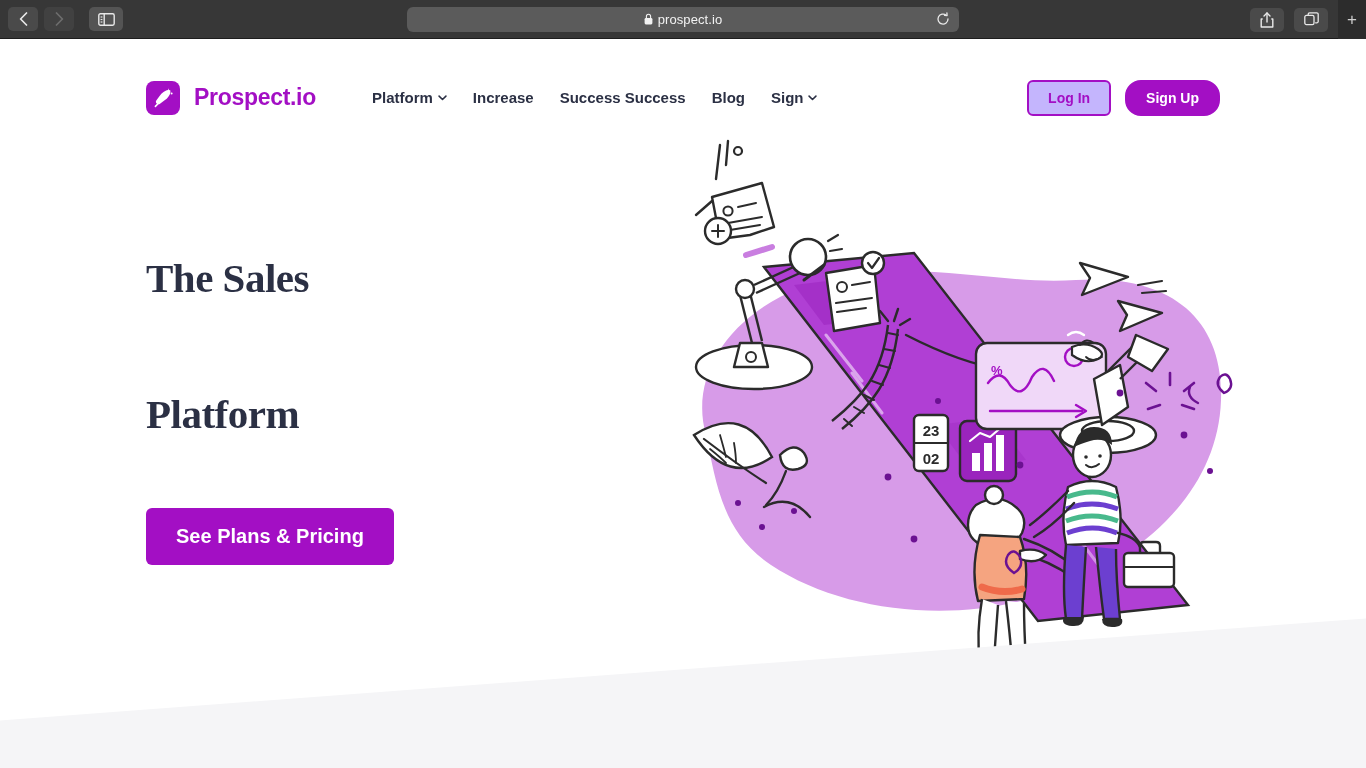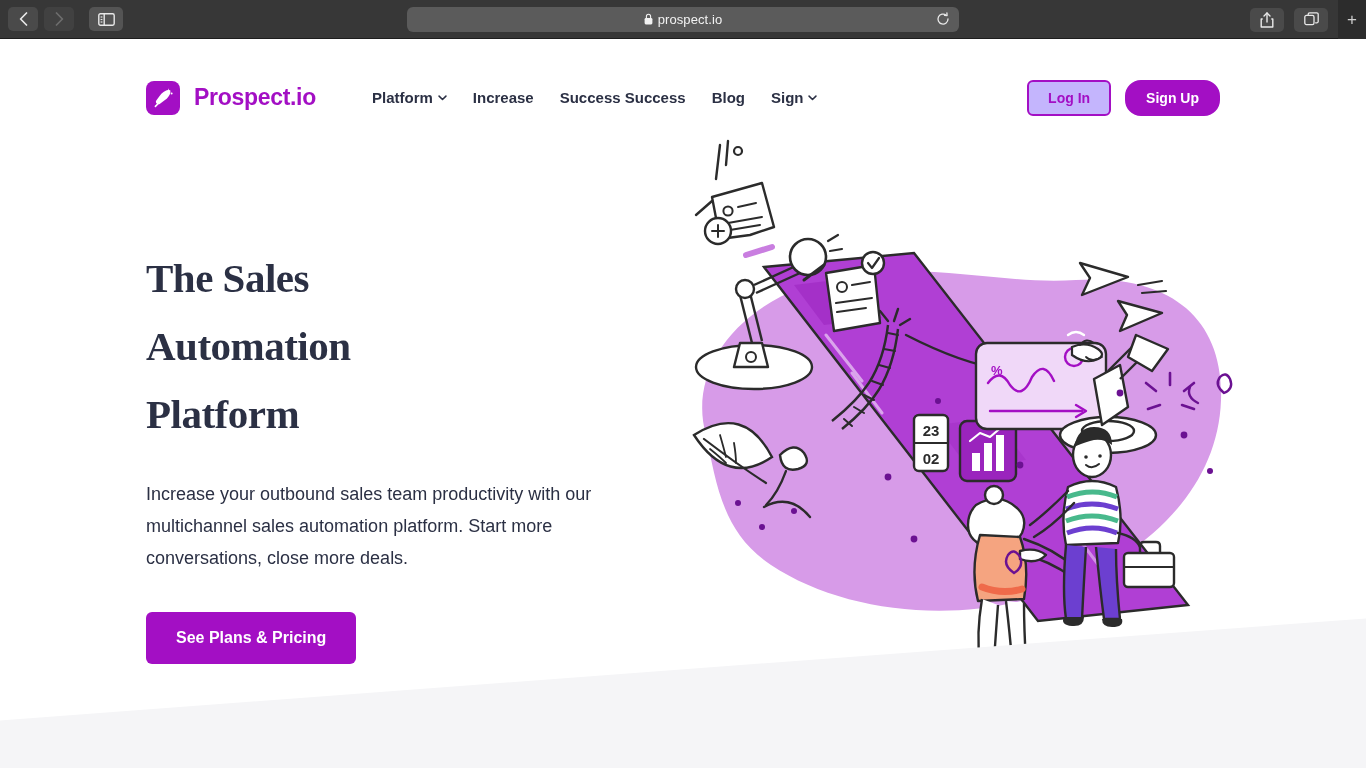--- a/index.html
+++ b/index.html
@@ -201,28 +201,28 @@
     letter-spacing: -.5px;
   }
   .hero-sub {
     margin-top: 30px;
     font-size: 18px;
     line-height: 32px;
     color: #2b3044;
     width: 515px;
   }
   .btn-cta {
-    margin-top: 38px;
+    margin-top: 60px;
     display: inline-block;
     background: #a30fc4;
     color: #fff;
     border: none;
     border-radius: 6px;
     padding: 17px 30px;
-    font-size: 16px;
+    font-size: 20px;
     font-weight: 700;
     cursor: pointer;
     font-family: "Liberation Sans", sans-serif;
   }
 
   .hero-art {
     position: absolute;
     left: 676px;
     top: 96px;
     width: 560px;
@@ -334,24 +334,23 @@
     <div class="header-actions">
       <button class="btn-login">Log In</button>
       <button class="btn-signup">Sign Up</button>
     </div>
   </header>
 
   <section class="hero">
     <div class="hero-copy">
       <h1 class="hero-title">
         <span>The Sales</span><br>
-        <span>Automation</span><br>
+        <br>
         <span>Platform</span>
       </h1>
-      <p class="hero-sub">Increase your outbound sales team productivity with our multichannel sales automation platform. Start more conversations, close more deals.</p>
       <button class="btn-cta">See Plans &amp; Pricing</button>
     </div>
   </section>
 
   <div class="hero-art">
     <svg viewBox="0 0 560 530">
       <defs>
         <clipPath id="blobClip">
           <path d="M30 300 C10 230 70 155 175 140 C260 128 330 150 400 145 C490 139 548 180 545 265
                    C542 355 470 420 380 455 C290 490 170 480 95 430 C45 397 40 345 30 300 Z"></path>

